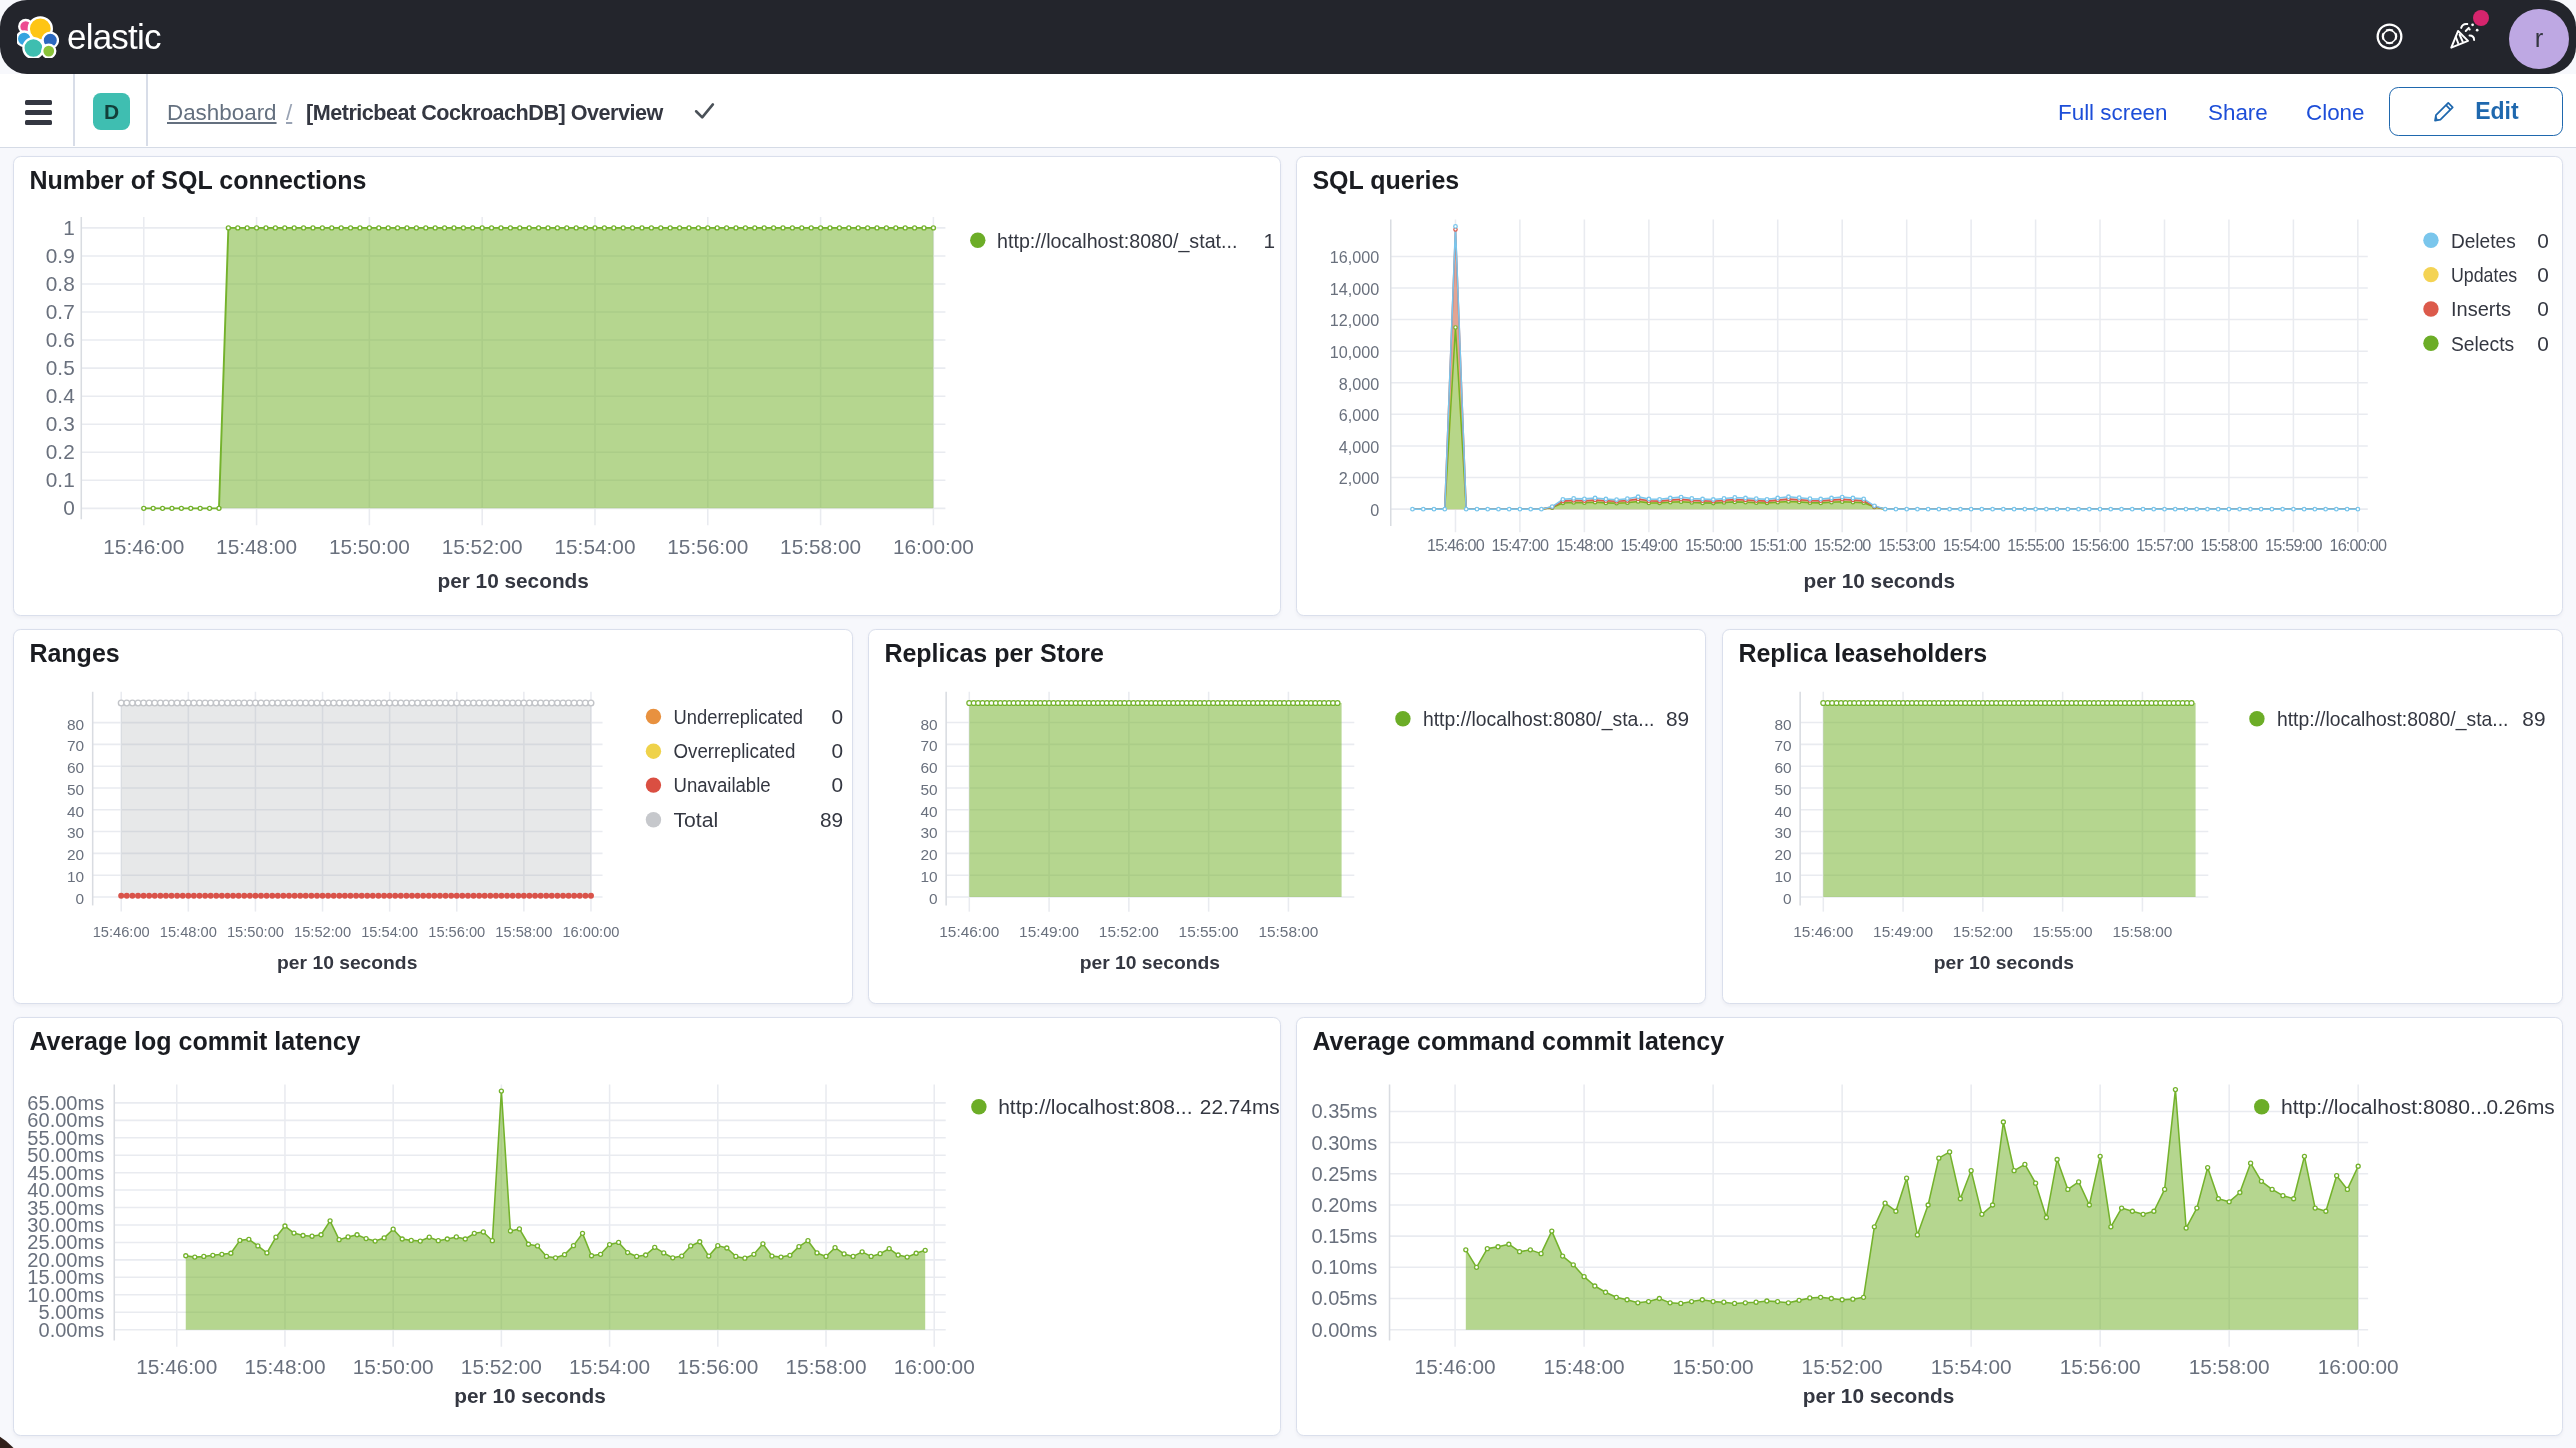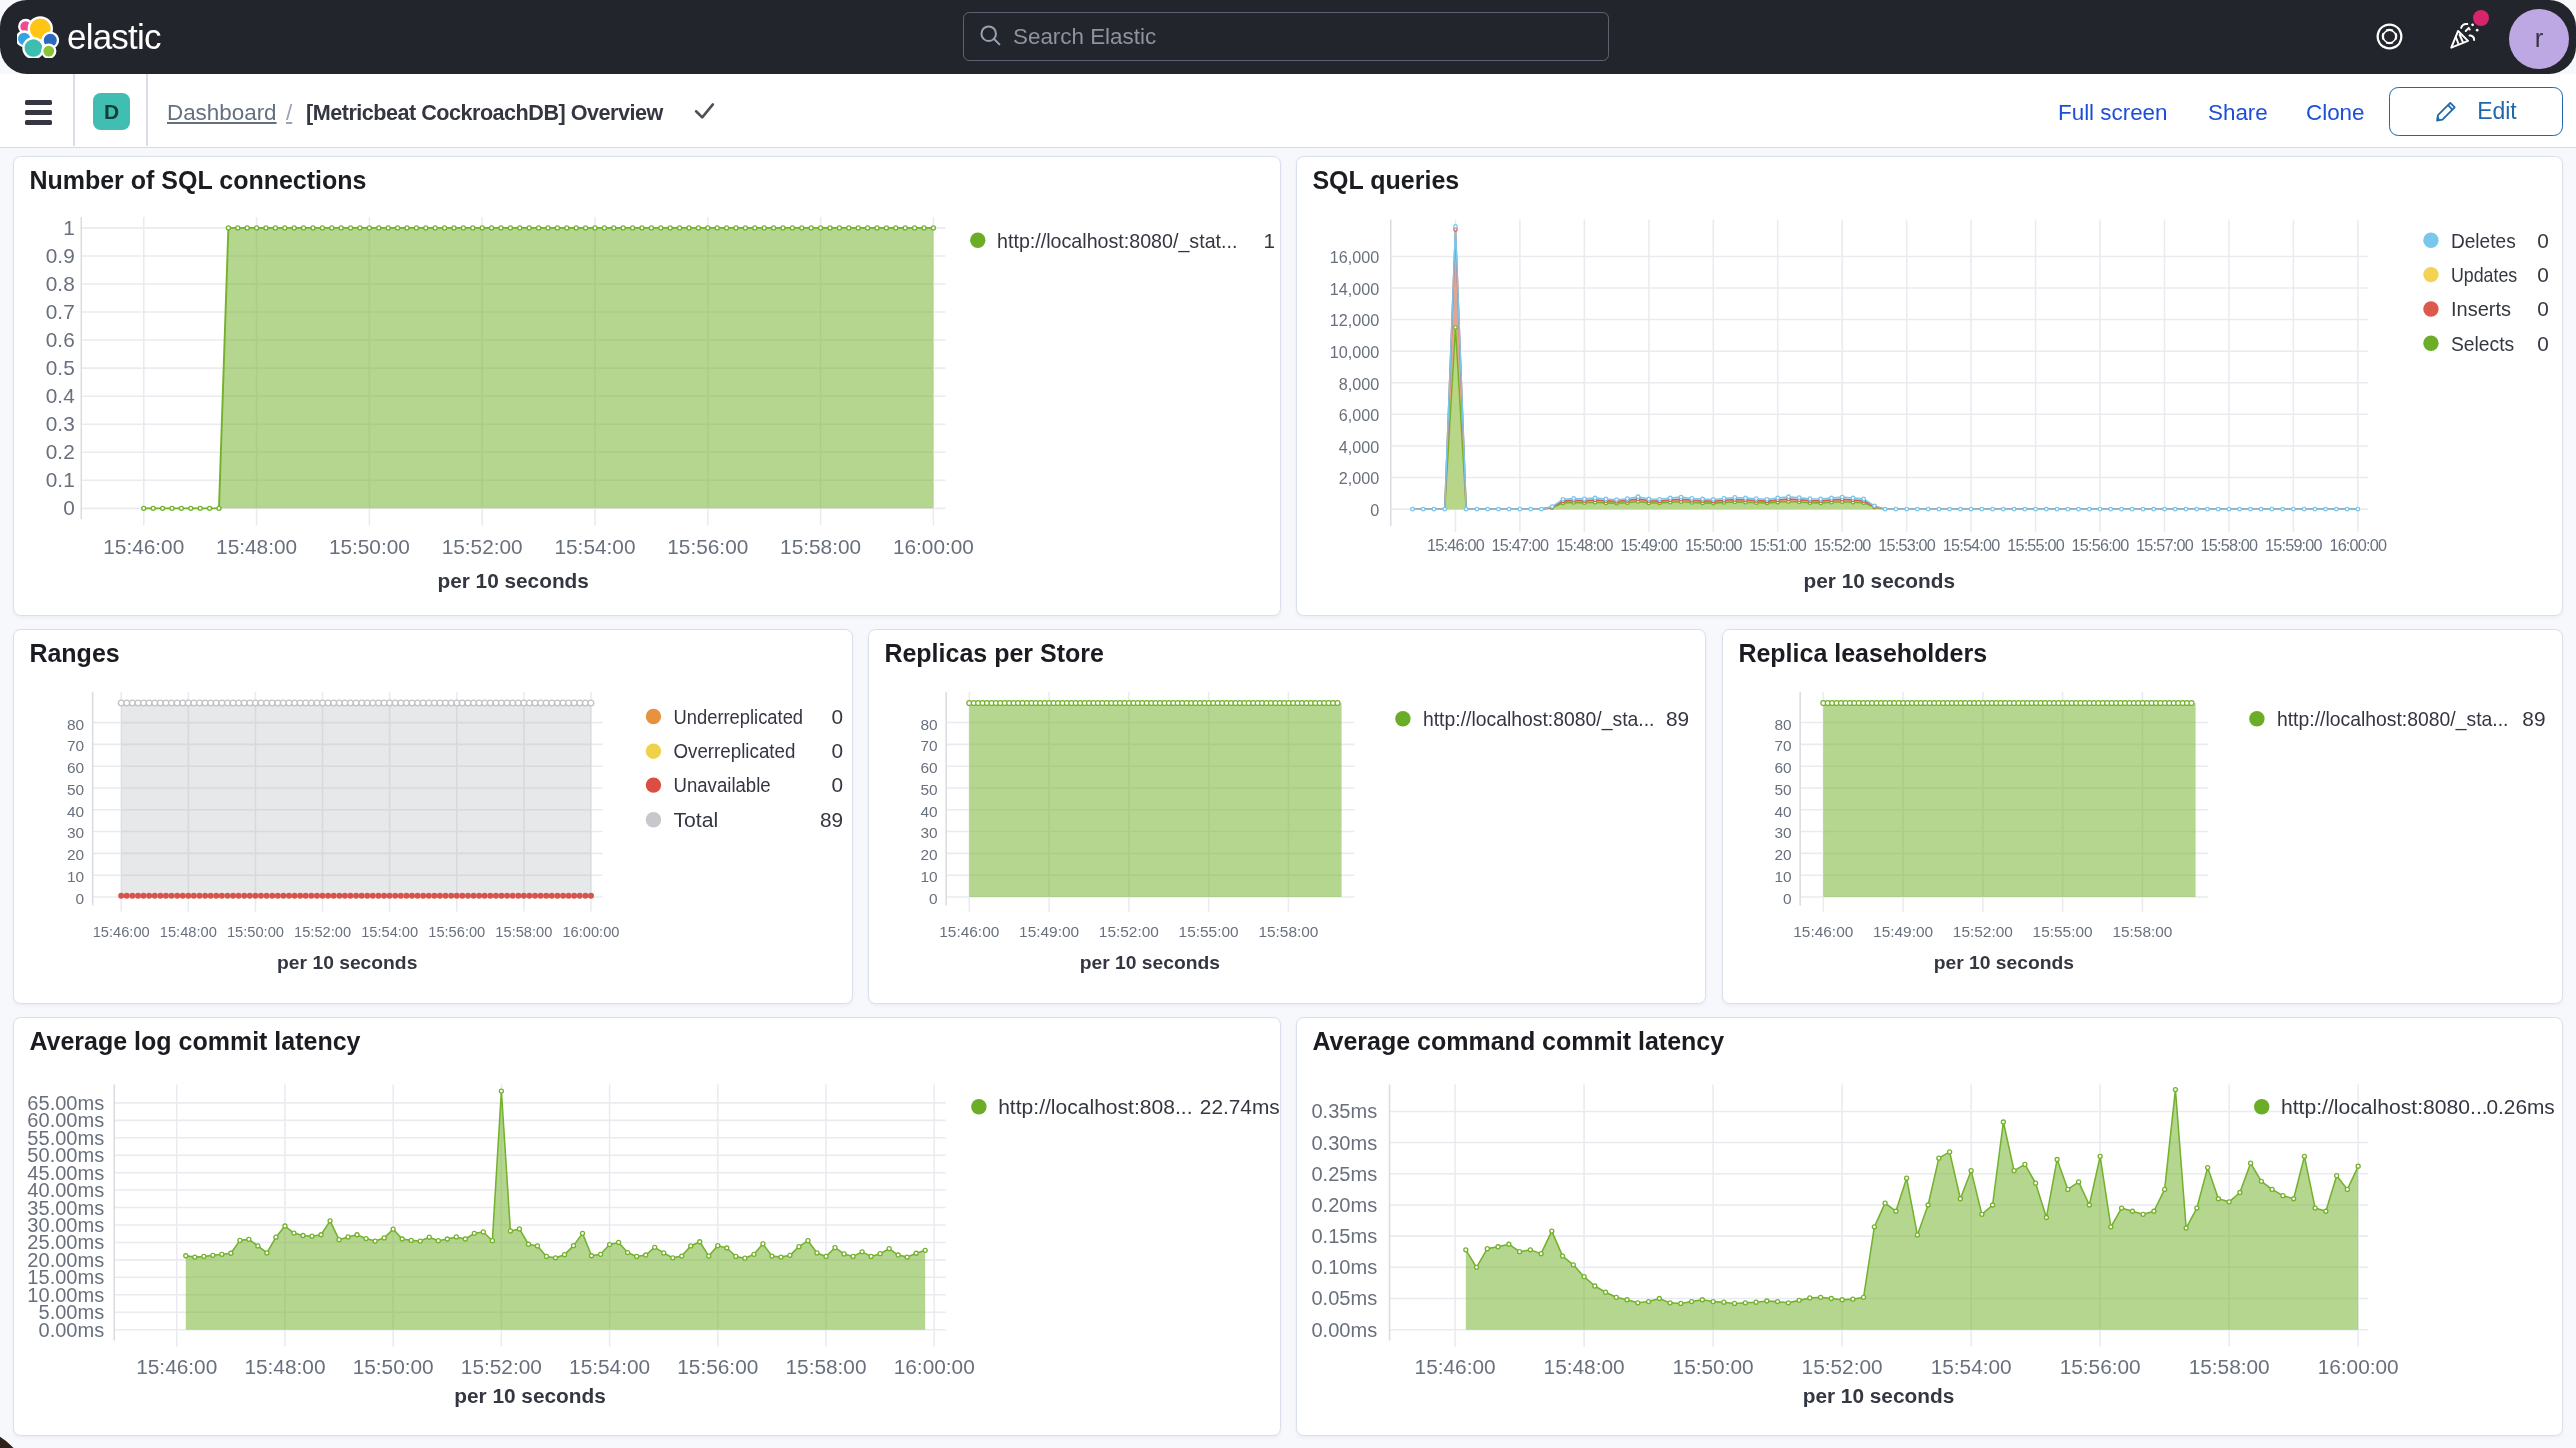--- a/index.html
+++ b/index.html
@@ -10,45 +10,38 @@
 .sph { position:absolute; left:49px; top:11.6px; font-size:22.4px; color:#8e939f; }
 .avatar { position:absolute; left:2509px; top:8.5px; width:60px; height:60px; border-radius:50%; background:#bea8e3; color:#343741; font-size:25.5px; text-align:center; line-height:59px; }
 .pinkdot { position:absolute; left:2473px; top:10px; width:16px; height:16px; border-radius:50%; background:#d6256d; }
 .nav { position:absolute; left:0; top:74px; width:2576px; height:74px; background:#fff; border-bottom:1.5px solid #d5dbe6; }
 .burger div { position:absolute; left:25px; width:27px; height:4.6px; border-radius:1.5px; background:#343741; }
 .vsep { position:absolute; top:0; width:1.5px; height:72px; background:#d8dde8; }
 .dtile { position:absolute; left:93px; top:18.5px; width:37px; height:37px; border-radius:7.7px; background:#3fbeb1; color:#123f3a; font-size:21px; font-weight:bold; text-align:center; line-height:37px; }
 .crumb { position:absolute; top:25.5px; font-size:22.4px; color:#64707f;text-decoration:underline; }
 .crumbtitle { position:absolute; top:26px; font-size:21.6px; font-weight:600; color:#343741; letter-spacing:-0.5px; }
 .navlink { position:absolute; top:26px; font-size:22.4px; color:#1d4ed8; }
-.editbtn { position:absolute; left:2389px; top:13px; width:174px; height:49px; border:1.5px solid #1f68ae; border-radius:9.3px; color:#1f68ae; font-size:23px; font-weight:400; display:flex; align-items:center; justify-content:center;gap:8px; }
+.editbtn { position:absolute; left:2389px; top:13px; width:174px; height:49px; border:1.5px solid #1f68ae; border-radius:9.3px; color:#1f68ae; font-size:23px; font-weight:700; display:flex; align-items:center; justify-content:center;gap:8px; }
 .panel { position:absolute; background:#fff; border:1.5px solid #dadfec; border-radius:7.7px; box-shadow:0 1.5px 3.1px rgba(80,90,120,0.06); }
 .ptitle { position:absolute; left:15.4px; top:9.3px; font-size:25px; font-weight:bold; color:#1a1c21; }
 .blob { position:absolute; left:-100px; top:1427px; width:131px; height:131px; border-radius:50%; background:#30201a; }
 </style></head>
 <body>
 <div class="hdr">
 <svg width="42" height="43" viewBox="0 0 54 56" style="position:absolute;left:17px;top:14.7px">
 <g stroke="#fff" stroke-width="3">
 <circle cx="11" cy="15" r="8.5" fill="#ed4c92"></circle>
 <circle cx="30" cy="18" r="15" fill="#fec514"></circle>
 <circle cx="9" cy="31" r="9.5" fill="#36a4e0"></circle>
 <circle cx="43" cy="33" r="10" fill="#2b68bf"></circle>
 <circle cx="21" cy="43" r="13" fill="#3ebeb0"></circle>
 <circle cx="41" cy="47" r="8.5" fill="#8ac339"></circle>
 </g>
     </svg>
 <span class="brand">elastic</span>
-<div class="sbox">
-      <svg width="26" height="26" viewBox="0 0 34 34" style="position:absolute;left:14px;top:10.8px">
-        <circle cx="14" cy="14" r="9.5" fill="none" stroke="#98a2b3" stroke-width="2.6"></circle>
-        <line x1="21" y1="21" x2="28" y2="28" stroke="#98a2b3" stroke-width="2.6" stroke-linecap="round"></line>
-      </svg>
-      <span class="sph">Search Elastic</span>
-    </div>
 <svg width="29" height="29" viewBox="0 0 38 38" style="position:absolute;left:2375px;top:22.4px">
 <circle cx="19" cy="19" r="15.5" fill="none" stroke="#fff" stroke-width="3"></circle>
 <circle cx="19" cy="19" r="8.7" fill="none" stroke="#fff" stroke-width="3"></circle>
 <g stroke="#23252c" stroke-width="5.5">
 <line x1="9.1" y1="9.1" x2="12.6" y2="12.6"></line>
         <line x1="28.9" y1="9.1" x2="25.4" y2="12.6"></line>
 <line x1="9.1" y1="28.9" x2="12.6" y2="25.4"></line>
         <line x1="28.9" y1="28.9" x2="25.4" y2="25.4"></line>
 </g>
     </svg>

